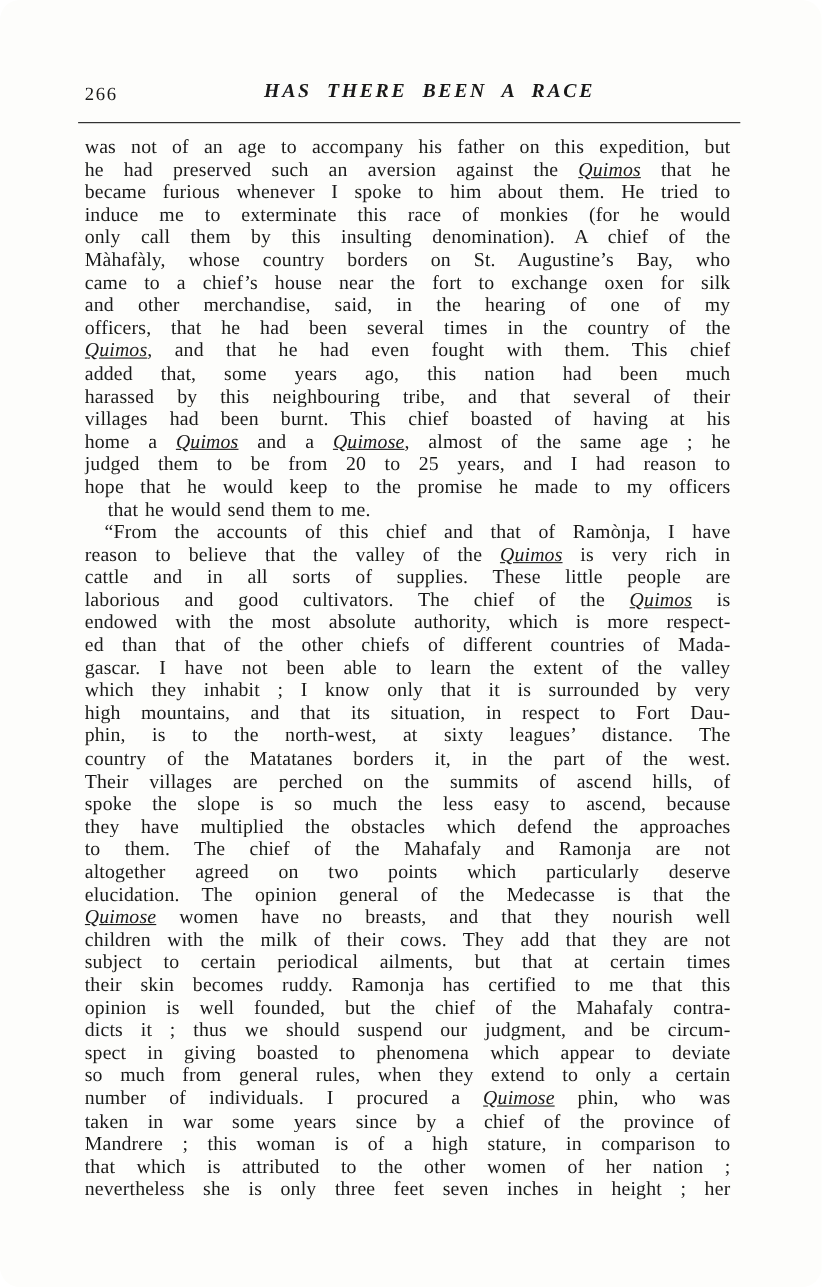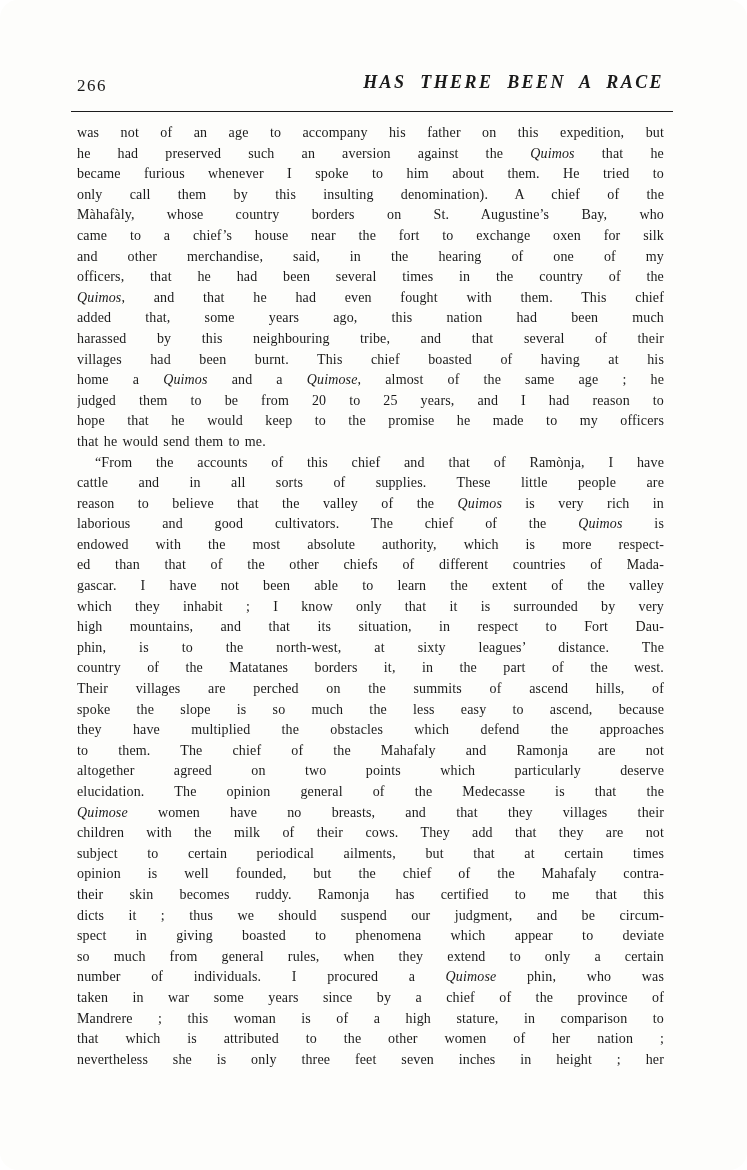--- a/index.html
+++ b/index.html
@@ -28,21 +28,21 @@
     left: 0;
     top: 4px;
     font-size: 17px;
     letter-spacing: 1.5px;
   }
   .running-header {
     position: absolute;
     left: 40px;
     right: 0;
     top: 0;
-    text-align: right;
+    text-align: center;
     font-style: italic;
     font-weight: bold;
     font-size: 18px;
     letter-spacing: 2.4px;
     word-spacing: 7px;
   }
   .header-rule {
     position: absolute;
     top: 111px;
     left: 71px;
@@ -50,88 +50,91 @@
     height: 0;
     border-top: 1.8px solid #1c1c1c;
   }
   .page-body {
     position: absolute;
     top: 123px;
     left: 77px;
     width: 587px;
   }
   .line {
-    font-size: 14px;
+    font-size: 18px;
     line-height: 20.6px;
     height: 20.6px;
     letter-spacing: 0.15px;
     word-spacing: 1.5px;
     text-align: justify;
     text-align-last: justify;
     text-justify: inter-word;
     overflow: hidden;
   }
   .line.indent {
     text-indent: 18px;
   }
   .line.no-justify {
     text-align-last: left;
+    margin-left: 21px;
   }
   .em {
     font-style: italic;
+    text-decoration: underline;
   }
 </style>
 </head>
 <body>
 
 <div class="page" style="--ink: #1a1a1a; --paper: #fdfdfb;">
   <div class="header-row">
     <span class="page-number">266</span>
     <div class="running-header">HAS THERE BEEN A RACE</div>
   </div>
   <div class="header-rule"></div>
   <div class="page-body">
       <div class="line"><span>was not of an age to accompany his father on this expedition, but</span></div>
       <div class="line"><span>he had preserved such an aversion against the </span><span class="em">Quimos</span><span> that he</span></div>
       <div class="line"><span>became furious whenever I spoke to him about them. He tried to</span></div>
+      <div class="line"><span>induce me to exterminate this race of monkies (for he would</span></div>
       <div class="line"><span>only call them by this insulting denomination). A chief of the</span></div>
       <div class="line"><span>Màhafàly, whose country borders on St. Augustine’s Bay, who</span></div>
       <div class="line"><span>came to a chief’s house near the fort to exchange oxen for silk</span></div>
       <div class="line"><span>and other merchandise, said, in the hearing of one of my</span></div>
       <div class="line"><span>officers, that he had been several times in the country of the</span></div>
       <div class="line"><span class="em">Quimos</span><span>, and that he had even fought with them. This chief</span></div>
       <div class="line"><span>added that, some years ago, this nation had been much</span></div>
       <div class="line"><span>harassed by this neighbouring tribe, and that several of their</span></div>
       <div class="line"><span>villages had been burnt. This chief boasted of having at his</span></div>
       <div class="line"><span>home a </span><span class="em">Quimos</span><span> and a </span><span class="em">Quimose</span><span>, almost of the same age ; he</span></div>
       <div class="line"><span>judged them to be from 20 to 25 years, and I had reason to</span></div>
       <div class="line"><span>hope that he would keep to the promise he made to my officers</span></div>
       <div class="line no-justify"><span>that he would send them to me.</span></div>
       <div class="line indent"><span>“From the accounts of this chief and that of Ramònja, I have</span></div>
+      <div class="line"><span>reason to believe that the valley of the </span><span class="em">Quimos</span><span> is very rich in</span></div>
       <div class="line"><span>cattle and in all sorts of supplies. These little people are</span></div>
-      <div class="line"><span>reason to believe that the valley of the </span><span class="em">Quimos</span><span> is very rich in</span></div>
       <div class="line"><span>laborious and good cultivators. The chief of the </span><span class="em">Quimos</span><span> is</span></div>
       <div class="line"><span>endowed with the most absolute authority, which is more respect-</span></div>
       <div class="line"><span>ed than that of the other chiefs of different countries of Mada-</span></div>
       <div class="line"><span>gascar. I have not been able to learn the extent of the valley</span></div>
       <div class="line"><span>which they inhabit ; I know only that it is surrounded by very</span></div>
       <div class="line"><span>high mountains, and that its situation, in respect to Fort Dau-</span></div>
       <div class="line"><span>phin, is to the north-west, at sixty leagues’ distance. The</span></div>
       <div class="line"><span>country of the Matatanes borders it, in the part of the west.</span></div>
       <div class="line"><span>Their villages are perched on the summits of ascend hills, of</span></div>
       <div class="line"><span>spoke the slope is so much the less easy to ascend, because</span></div>
       <div class="line"><span>they have multiplied the obstacles which defend the approaches</span></div>
       <div class="line"><span>to them. The chief of the Mahafaly and Ramonja are not</span></div>
       <div class="line"><span>altogether agreed on two points which particularly deserve</span></div>
       <div class="line"><span>elucidation. The opinion general of the Medecasse is that the</span></div>
-      <div class="line"><span class="em">Quimose</span><span> women have no breasts, and that they villages their</span></div>
+      <div class="line"><span class="em">Quimose</span><span> women have no breasts, and that they nourish well</span></div>
       <div class="line"><span>children with the milk of their cows. They add that they are not</span></div>
       <div class="line"><span>subject to certain periodical ailments, but that at certain times</span></div>
+      <div class="line"><span>their skin becomes ruddy. Ramonja has certified to me that this</span></div>
       <div class="line"><span>opinion is well founded, but the chief of the Mahafaly contra-</span></div>
-      <div class="line"><span>their skin becomes ruddy. Ramonja has certified to me that this</span></div>
       <div class="line"><span>dicts it ; thus we should suspend our judgment, and be circum-</span></div>
       <div class="line"><span>spect in giving boasted to phenomena which appear to deviate</span></div>
       <div class="line"><span>so much from general rules, when they extend to only a certain</span></div>
       <div class="line"><span>number of individuals. I procured a </span><span class="em">Quimose</span><span> phin, who was</span></div>
       <div class="line"><span>taken in war some years since by a chief of the province of</span></div>
       <div class="line"><span>Mandrere ; this woman is of a high stature, in comparison to</span></div>
       <div class="line"><span>that which is attributed to the other women of her nation ;</span></div>
       <div class="line"><span>nevertheless she is only three feet seven inches in height ; her</span></div>
     </div>
 </div>

